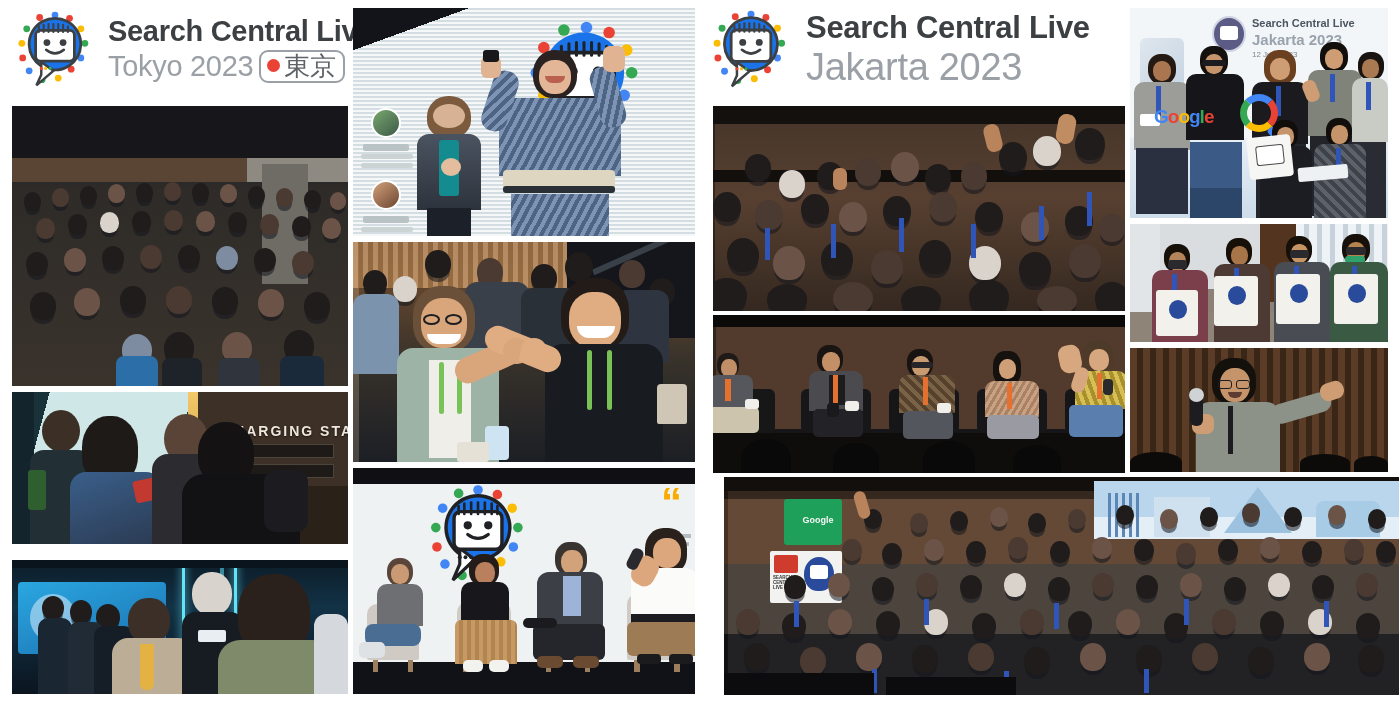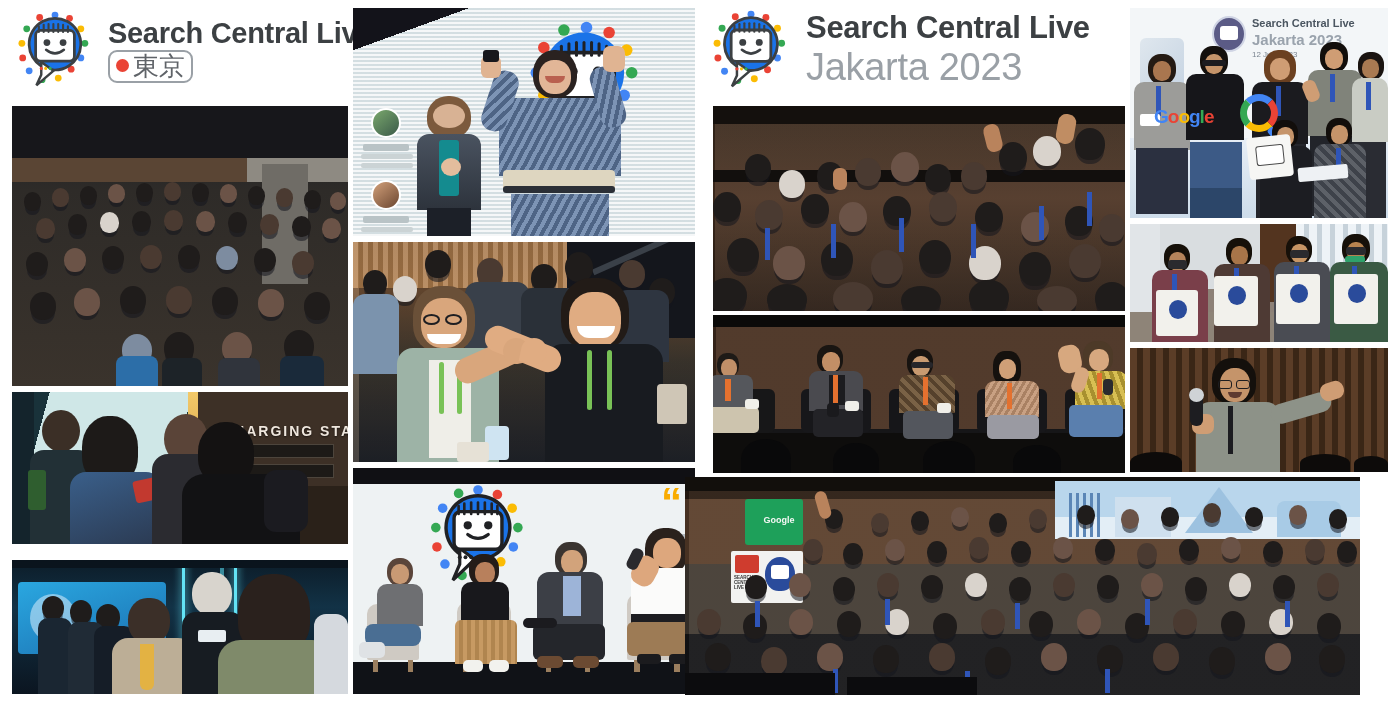--- a/index.html
+++ b/index.html
@@ -183,20 +183,21 @@
           <path d="M66 31 L66 24"></path>
         </g>
         <circle cx="40" cy="44" r="4.2" fill="#3c4043"></circle>
         <circle cx="60" cy="44" r="4.2" fill="#3c4043"></circle>
         <path d="M39 53 Q50 62 61 53" fill="none" stroke="#3c4043" stroke-width="3.2" stroke-linecap="round"></path>
       </svg>
     </div>
     <div class="logo-text">
       <div class="logo-line1" style="font-size:29px; line-height:34px;">Search Central Live</div>
       <div class="logo-line2" style="font-size:29px; line-height:36px;">
+        <span>Tokyo 2023</span>
         <span class="jp-badge" style="font-size:26px; height:33px;">
           <span class="jp-dot"></span>
           <span>東京</span>
         </span>
       </div>
     </div>
   </div>
 
   <div class="logo-lockup" style="left:709px; top:6px; height:86px; gap:13px;">
     <div class="logo-mark">
@@ -701,21 +702,21 @@
         <div style="position:absolute; left:36px; top:38px; width:10px; height:16px; background:#2a2a2e; border-radius:4px;"></div>
       </div>
 
       <div style="position:absolute; left:28px;  top:124px; width:50px; height:40px; border-radius:50% 50% 0 0; background:#09090a;"></div>
       <div style="position:absolute; left:120px; top:128px; width:46px; height:36px; border-radius:50% 50% 0 0; background:#09090a;"></div>
       <div style="position:absolute; left:210px; top:126px; width:52px; height:38px; border-radius:50% 50% 0 0; background:#09090a;"></div>
       <div style="position:absolute; left:300px; top:130px; width:48px; height:34px; border-radius:50% 50% 0 0; background:#09090a;"></div>
     </div>
   </div>
 
-  <div class="photo room-bigroom" style="left:685px; top:477px; width:675px; height:218px;">
+  <div class="photo room-bigroom" style="left:724px; top:477px; width:675px; height:218px;">
     <div class="scene">
       <div style="position:absolute; left:0; top:0; width:100%; height:14px; background:#120f0c;"></div>
 
       <div style="position:absolute; left:370px; top:4px; width:305px; height:58px;
                   background:linear-gradient(180deg,#b9d6ec 0 62%, #e3eef6 62% 100%);"></div>
       <div style="position:absolute; left:384px; top:16px; width:34px; height:44px;
                   background:repeating-linear-gradient(90deg,#5b86b6 0 3px, transparent 3px 7px);"></div>
       <div style="position:absolute; left:430px; top:20px; width:56px; height:40px; background:#cfe0ee;"></div>
       <div style="position:absolute; left:500px; top:10px; width:0; height:0;
                   border-left:34px solid transparent; border-right:34px solid transparent; border-bottom:46px solid #9dc2e0;"></div>

